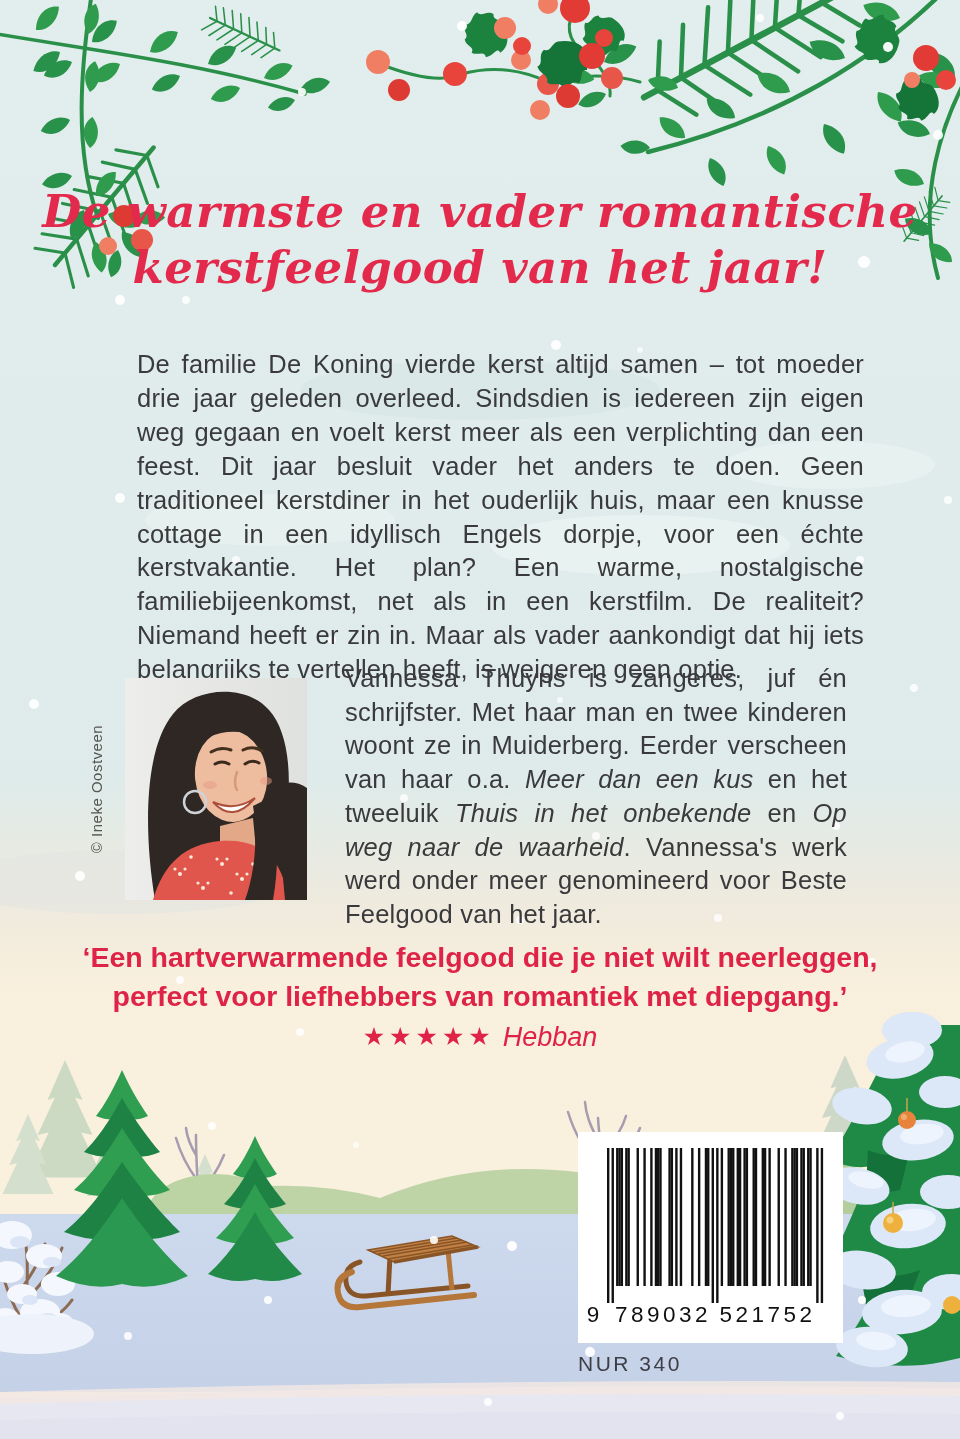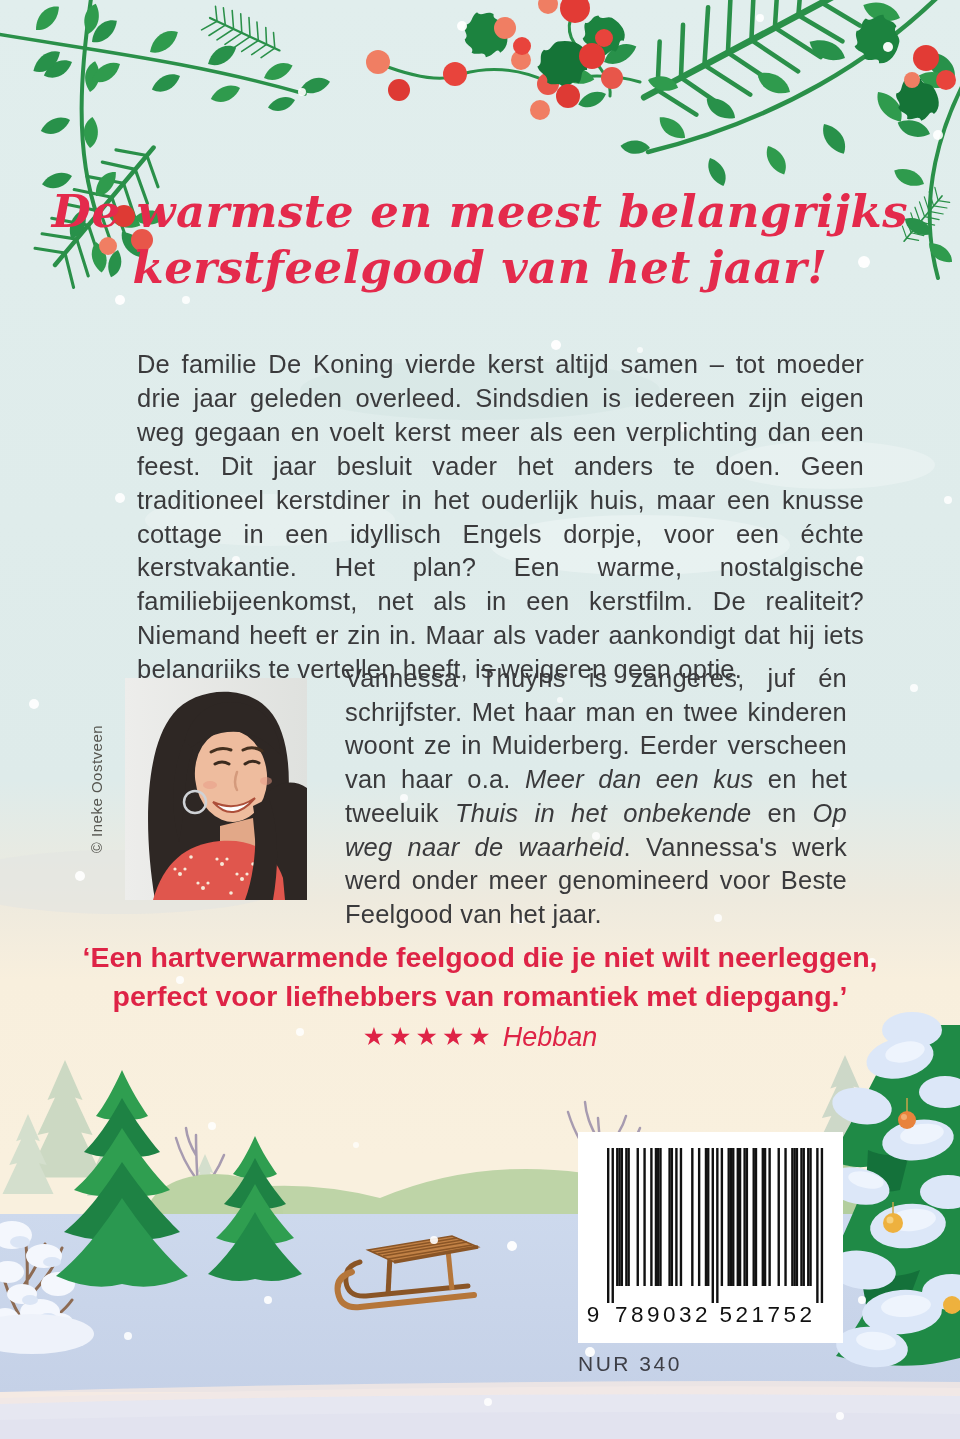--- a/index.html
+++ b/index.html
@@ -175,21 +175,21 @@
     <g>
       <use href="#hl" transform="translate(900,44) rotate(165) scale(1.2)" fill="#1c833f"></use>
       <use href="#hl" transform="translate(935,88) rotate(120) scale(1.1)" fill="#157437"></use>
       <circle cx="926" cy="58" r="13" fill="#e23b35"></circle>
       <circle cx="946" cy="80" r="10" fill="#e8443c"></circle>
       <circle cx="912" cy="80" r="8" fill="#ef7e63"></circle>
     </g>
   </svg>
 
   <div class="headline">
-    <div>De warmste en meest belangrijks</div>
+    <div>De warmste en vader romantische</div>
     <div>kerstfeelgood van het jaar!</div>
   </div>
 
   <p class="synopsis">De familie De Koning vierde kerst altijd samen – tot moeder drie jaar geleden overleed. Sindsdien is iedereen zijn eigen weg gegaan en voelt kerst meer als een verplichting dan een feest. Dit jaar besluit vader het anders te doen. Geen traditioneel kerstdiner in het ouderlijk huis, maar een knusse cottage in een idyllisch Engels dorpje, voor een échte kerstvakantie. Het plan? Een warme, nostalgische familiebijeenkomst, net als in een kerstfilm. De realiteit? Niemand heeft er zin in. Maar als vader aankondigt dat hij iets belangrijks te vertellen heeft, is weigeren geen optie.</p>
 
   <div class="credit">© Ineke Oostveen</div>
 
   <div class="photo">
     <svg width="182" height="222" viewBox="0 0 182 222">
       <defs>

